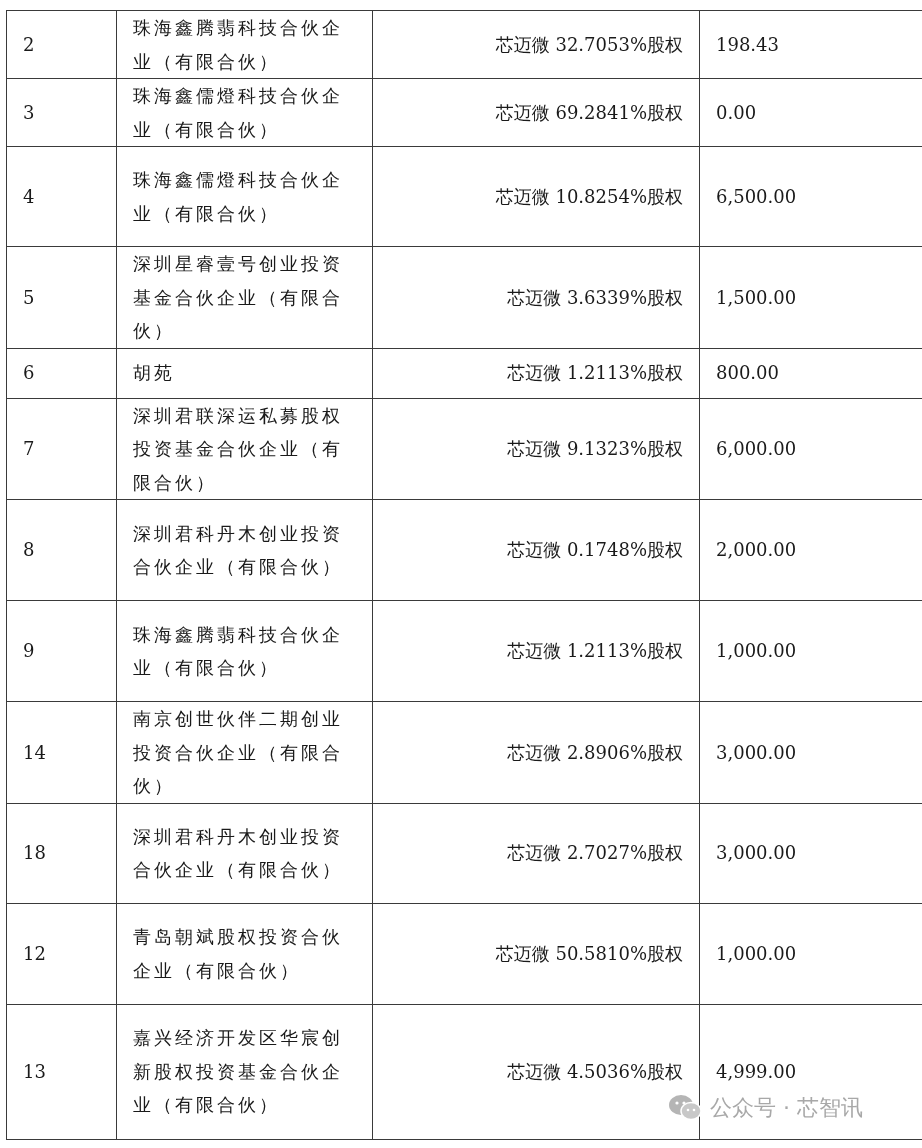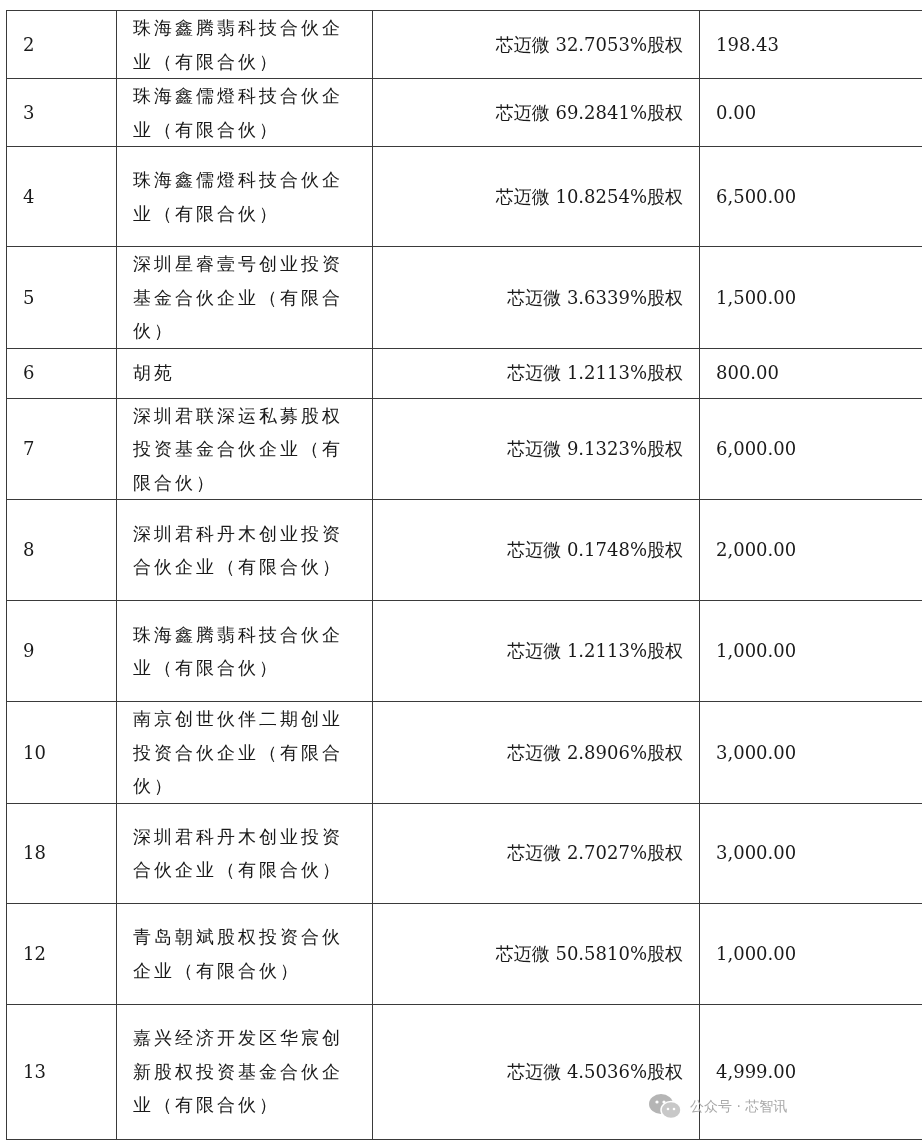--- a/index.html
+++ b/index.html
@@ -4,22 +4,22 @@
 <style>
   html,body{margin:0;padding:0;background:#ffffff;}
   body{width:922px;height:1148px;position:relative;overflow:hidden;
        font-family:"DejaVu Serif","Liberation Serif",serif;color:#1a1a1a;}
   table{position:absolute;left:6px;top:10px;border-collapse:collapse;table-layout:fixed;width:909px;}
   td{border:1.5px solid #3a3a3a;padding:0 16px;vertical-align:middle;font-size:18px;line-height:33.5px;}
   td.c0{width:77px;}
   td.c1{width:223px;letter-spacing:3px;}
   td.c2{width:294px;text-align:right;}
   td.c3{width:235px;}
-  .wm{position:absolute;left:648px;top:1093px;display:flex;align-items:center;gap:8px;
-      color:#a8a8a8;font-family:"DejaVu Sans","Liberation Sans",sans-serif;font-size:14px;}
+  .wm{position:absolute;left:668px;top:1093px;display:flex;align-items:center;gap:8px;
+      color:#a8a8a8;font-family:"DejaVu Sans","Liberation Sans",sans-serif;font-size:22px;}
   .wm svg{width:34px;height:28px;}
 </style>
 </head>
 <body>
 
 <table>
   <tbody id="tbody">
       <tr style="height: 68px;">
         <td class="c0">2</td>
         <td class="c1">珠海鑫腾翡科技合伙企业（有限合伙）</td>
@@ -62,21 +62,21 @@
         <td class="c2">芯迈微 0.1748%股权</td>
         <td class="c3">2,000.00</td>
       </tr>
       <tr style="height: 101px;">
         <td class="c0">9</td>
         <td class="c1">珠海鑫腾翡科技合伙企业（有限合伙）</td>
         <td class="c2">芯迈微 1.2113%股权</td>
         <td class="c3">1,000.00</td>
       </tr>
       <tr style="height: 101px;">
-        <td class="c0">10</td>
+        <td class="c0">14</td>
         <td class="c1">南京创世伙伴二期创业投资合伙企业（有限合伙）</td>
         <td class="c2">芯迈微 2.8906%股权</td>
         <td class="c3">3,000.00</td>
       </tr>
       <tr style="height: 100px;">
         <td class="c0">18</td>
         <td class="c1">深圳君科丹木创业投资合伙企业（有限合伙）</td>
         <td class="c2">芯迈微 2.7027%股权</td>
         <td class="c3">3,000.00</td>
       </tr>

